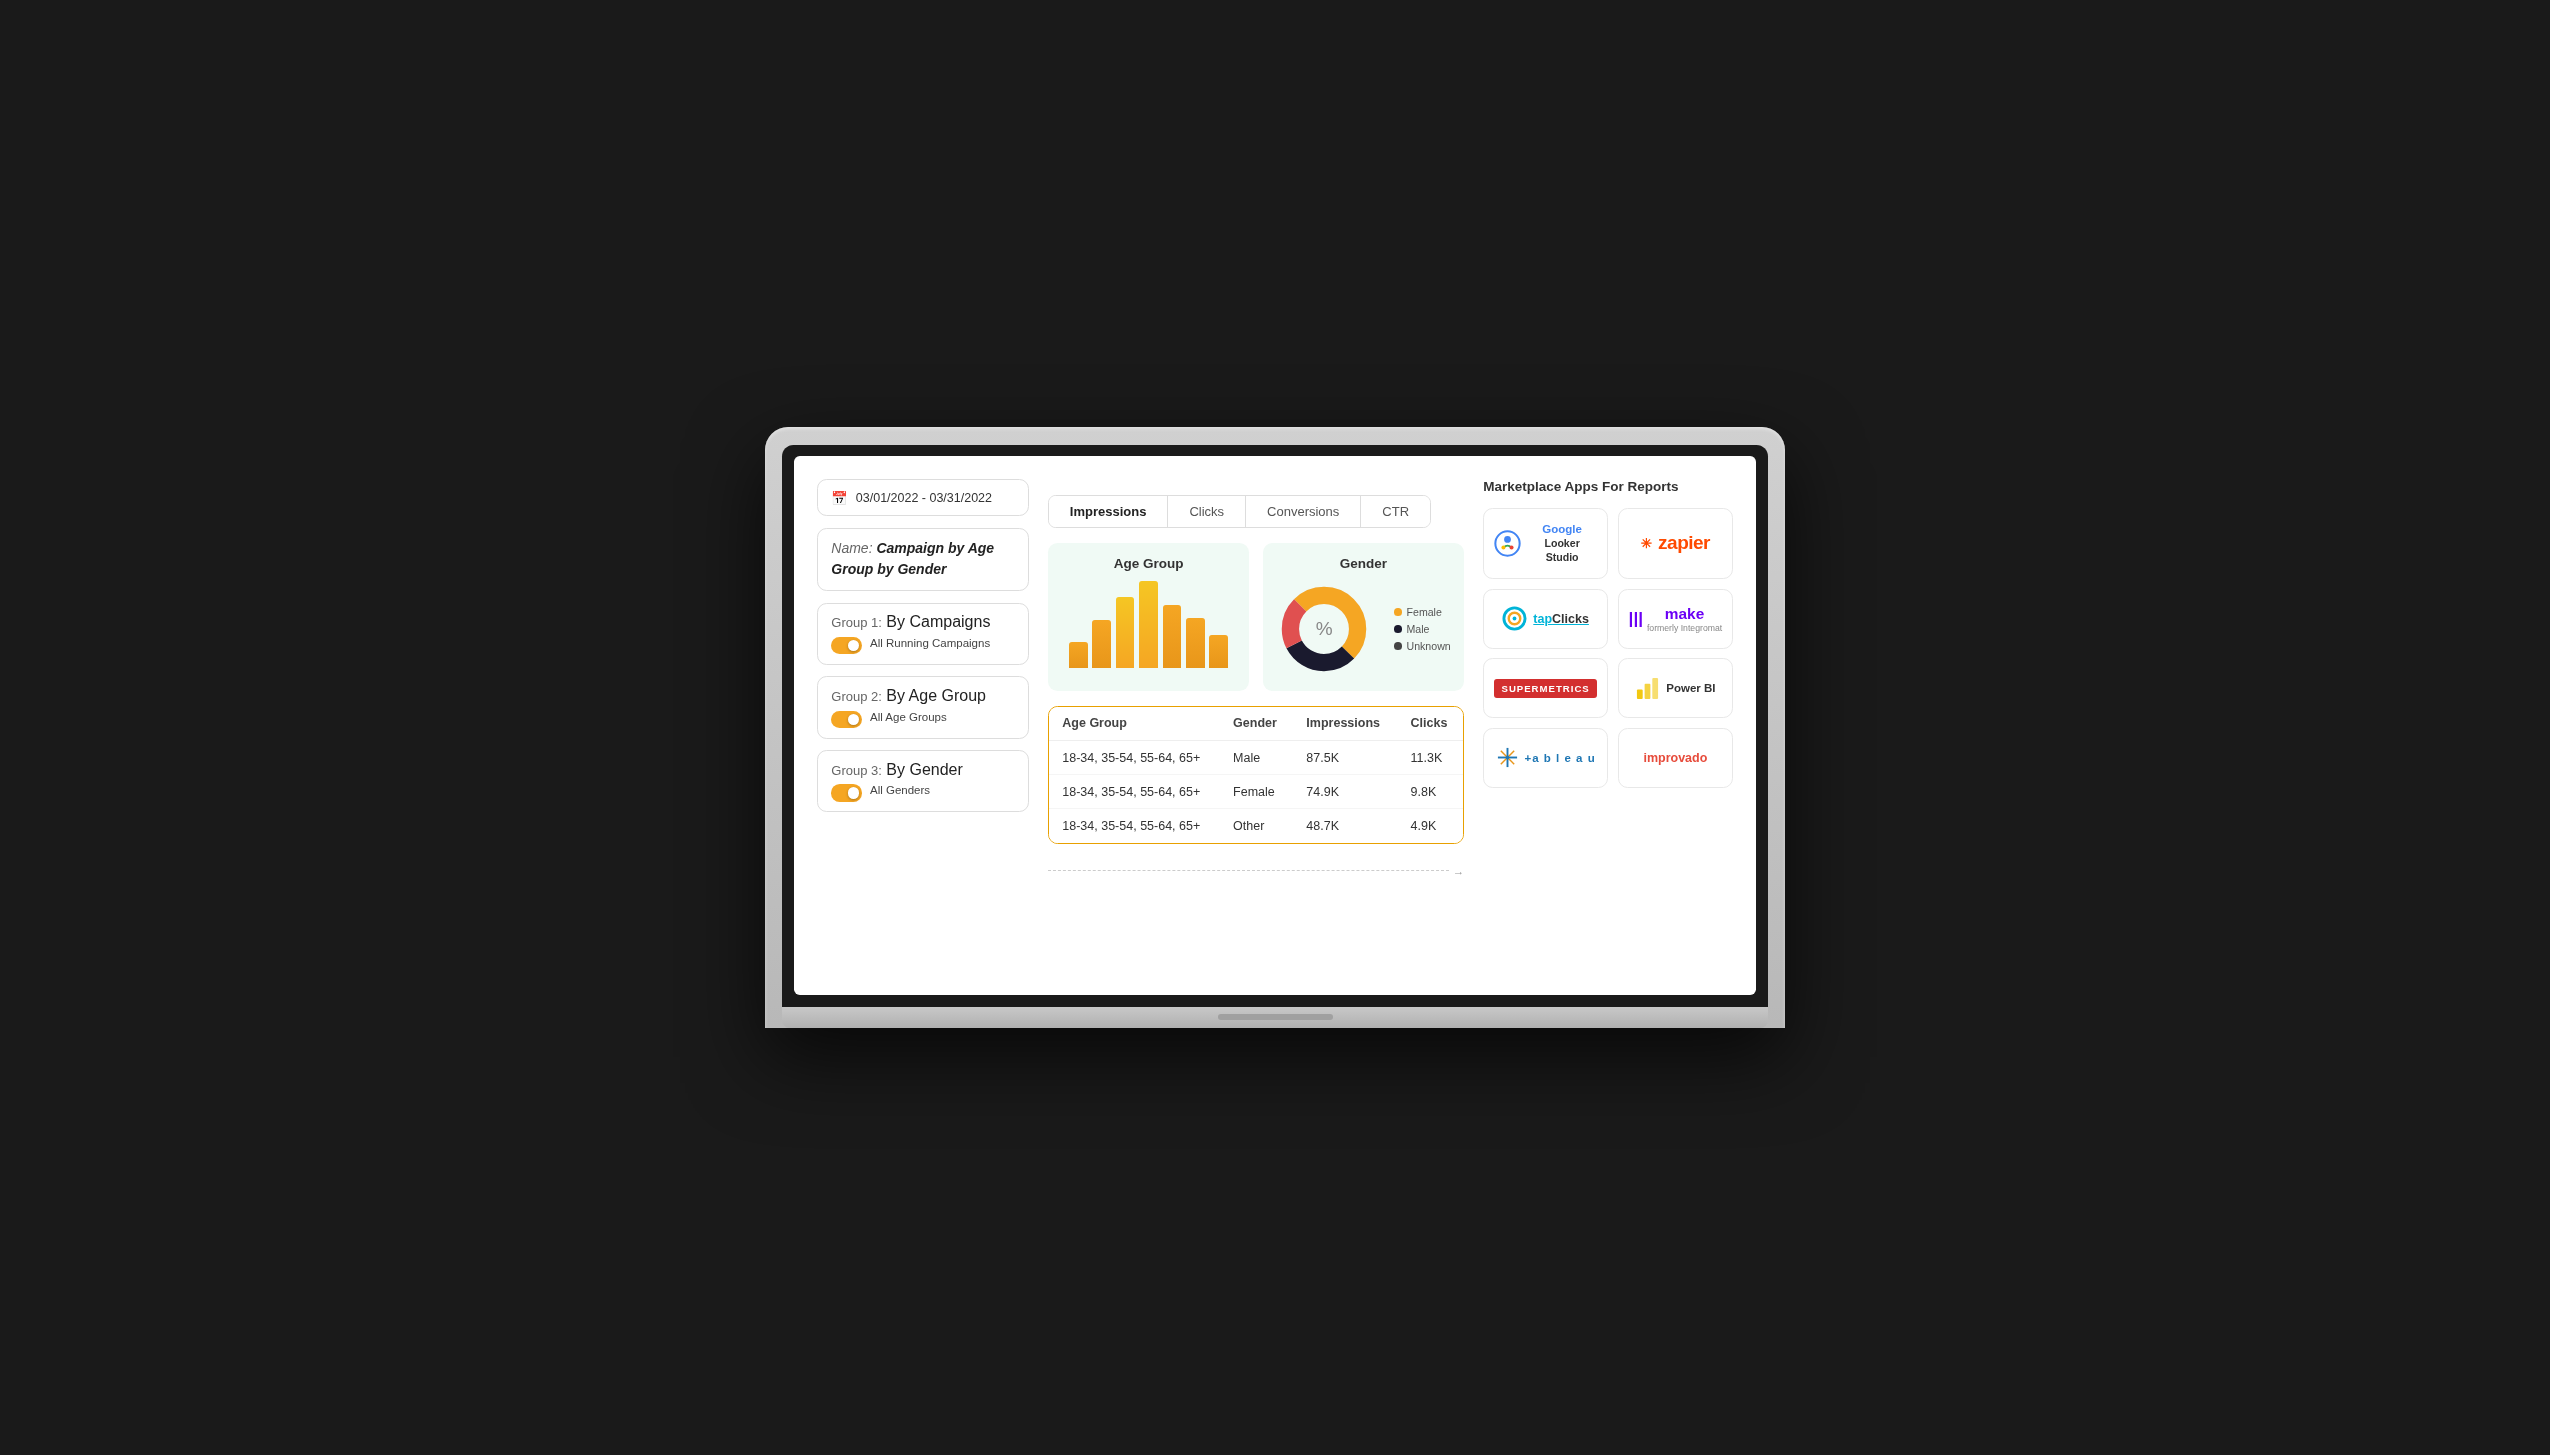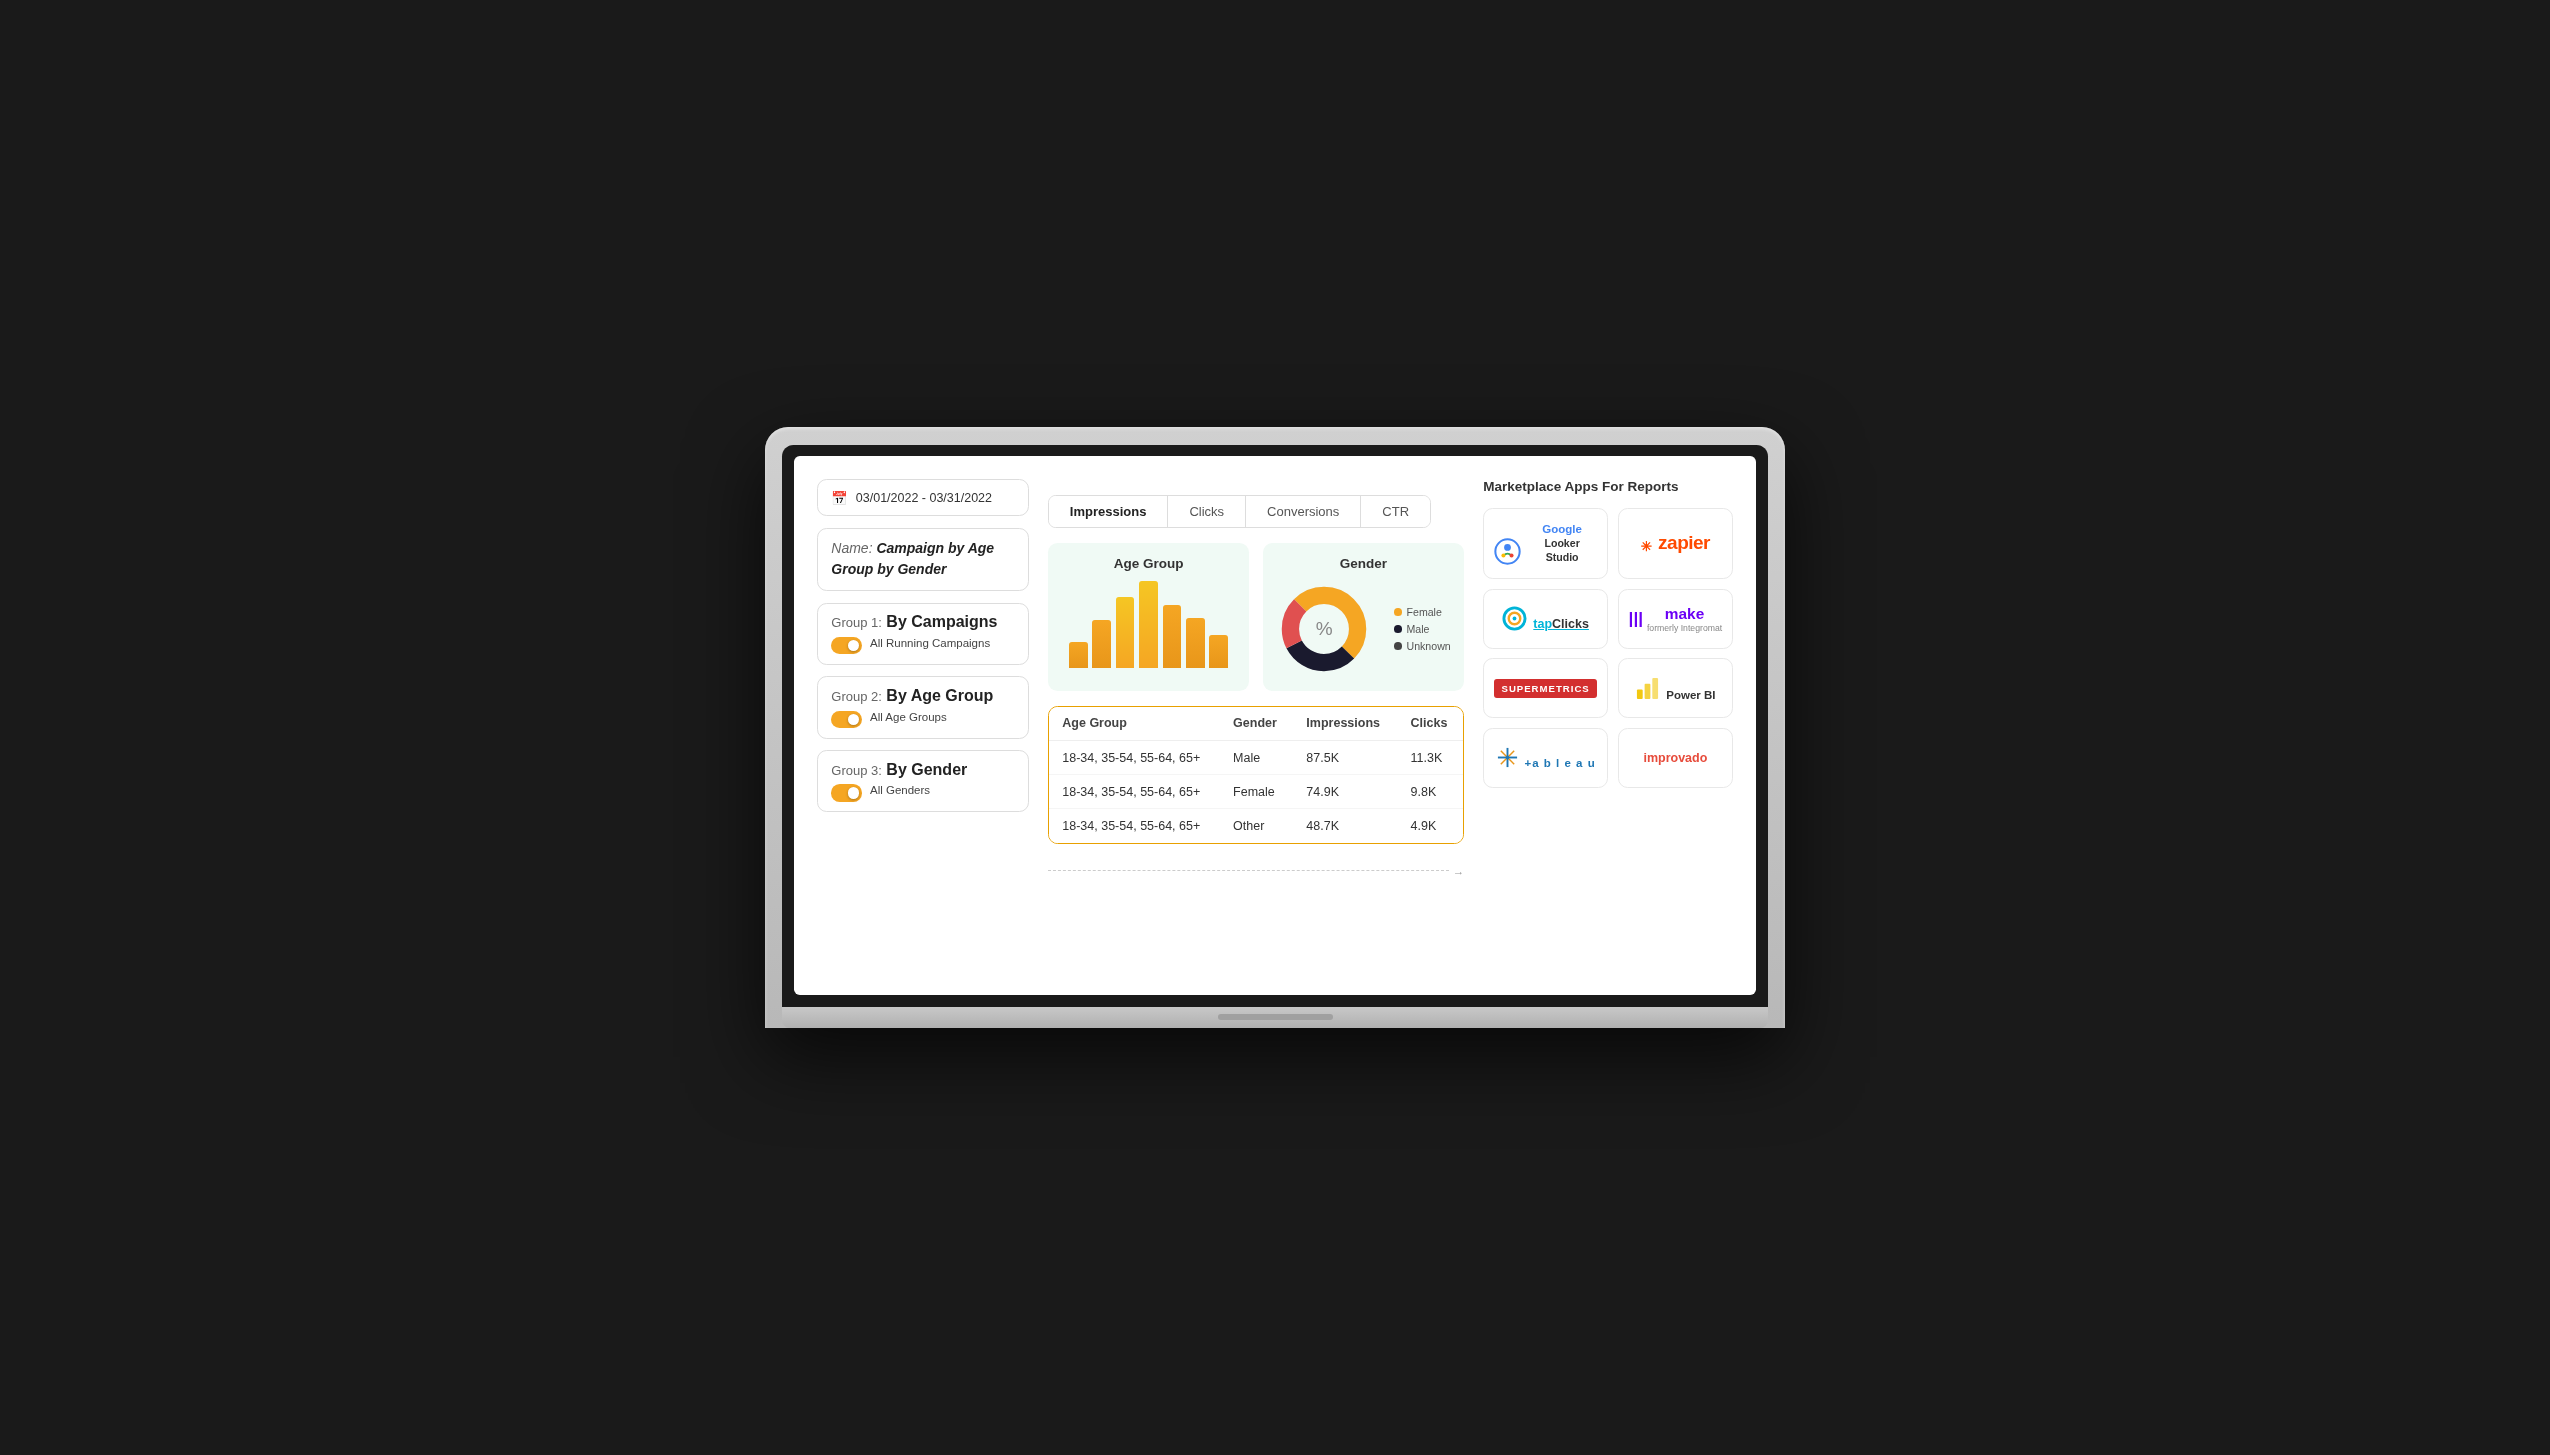--- a/index.html
+++ b/index.html
@@ -99,21 +99,21 @@
       flex-direction: column;
       gap: 5.8px;
     }
 
     .group-label {
       font-size: 13px;
       color: #666;
     }
 
     .group-value {
-      font-weight: 700;
+      font-weight: 400;
       color: #222;
     }
 
     .toggle-row {
       display: flex;
       align-items: flex-start;
       gap: 7.7px;
       font-size: 11.5px;
       color: #444;
     }
@@ -327,21 +327,21 @@
       padding: 13.5px 9.6px;
       display: flex;
       align-items: center;
       justify-content: center;
       min-height: 60px;
       background: #fff;
     }
 
     .app-logo {
       display: flex;
-      align-items: flex-end;
+      align-items: center;
       gap: 6px;
       font-size: 12.5px;
       font-weight: 700;
     }
 
     
     .google-looker {
       color: #4285f4;
       font-size: 10.6px;
       text-align: center;

